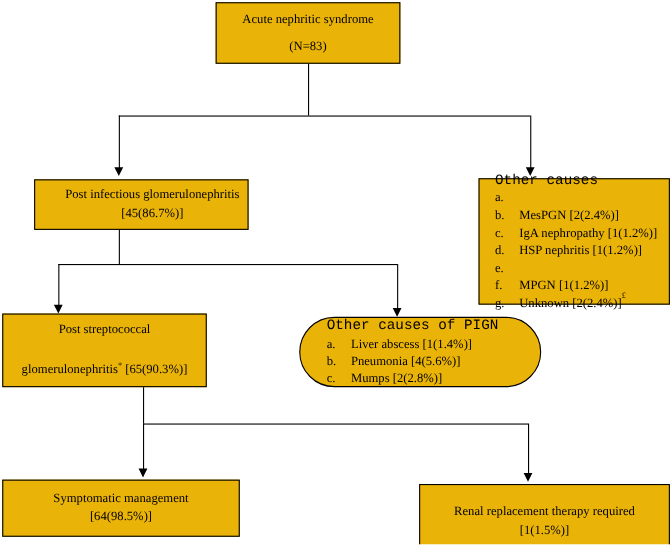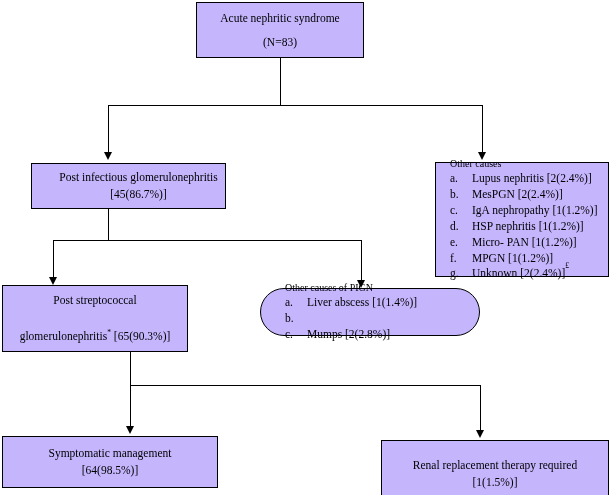--- a/index.html
+++ b/index.html
@@ -13,38 +13,39 @@
     height: 495px;
     background: #ffffff;
     font-family: "Liberation Serif", "DejaVu Serif", serif;
     color: #000000;
     overflow: hidden;
   }
   .node {
     position: absolute;
     box-sizing: border-box;
     border: 1.4px solid #000000;
-    background: #c4b5fd;
+    background: #eab308;
     display: flex;
     flex-direction: column;
     justify-content: center;
   }
   .node.center {
     align-items: center;
     text-align: center;
   }
   .node-line {
     font-size: 11.5px;
     line-height: 1.45;
     white-space: nowrap;
   }
   .node-title {
-    font-size: 10px;
+    font-size: 13px;
     line-height: 1.45;
     padding-left: 14px;
+    font-family: Liberation Mono, monospace;
   }
   .list {
     list-style: none;
     margin: 0;
     padding: 0 0 0 14px;
   }
   .list li {
     font-size: 11.5px;
     line-height: 1.38;
     white-space: nowrap;
@@ -106,37 +107,35 @@
   <div class="node center" style="left:31px; top:163px; width:195px; height:46px;padding-left:20px;">
     <div class="node-line">Post infectious glomerulonephritis</div>
     <div class="node-line">[45(86.7%)]</div>
   </div>
 
   <div class="node" style="left:435px; top:162px; width:174px; height:115px;">
     <div class="node-title">Other causes</div>
     <ul class="list">
       <li>
         <span class="marker">a.</span>
-        <span>Lupus nephritis [2(2.4%)]</span>
       </li>
       <li>
         <span class="marker">b.</span>
         <span>MesPGN [2(2.4%)]</span>
       </li>
       <li>
         <span class="marker">c.</span>
         <span>IgA nephropathy [1(1.2%)]</span>
       </li>
       <li>
         <span class="marker">d.</span>
         <span>HSP nephritis [1(1.2%)]</span>
       </li>
       <li>
         <span class="marker">e.</span>
-        <span>Micro- PAN [1(1.2%)]</span>
       </li>
       <li>
         <span class="marker">f.</span>
         <span>MPGN [1(1.2%)]</span>
       </li>
       <li>
         <span class="marker">g.</span>
         <span>Unknown [2(2.4%)]</span>
           <sup>£</sup>
       </li>
@@ -148,29 +147,30 @@
   <div class="vline" style="left:53px; top:240px; height:40px;"></div>
   <div class="arrow" style="left:49px; top:277px;"></div>
   <div class="vline" style="left:361px; top:240px; height:43px;"></div>
   <div class="arrow" style="left:357px; top:280px;"></div>
 
   <div class="node center" style="left:2px; top:285px; width:186px; height:67px;gap:19px;">
     <div class="node-line">Post streptococcal</div>
     <div class="node-line"><span>glomerulonephritis</span><sup>*</sup><span> [65(90.3%)]</span></div>
   </div>
 
-  <div class="node" style="left:260px; top:288px; width:220px; height:48px;border-radius:32px;">
+  <div class="node" style="left:272px; top:288px; width:220px; height:64px;border-radius:32px;">
     <div class="node-title" style="padding-left:24px;">Other causes of PIGN</div>
     <ul class="list" style="padding-left:24px;">
       <li>
         <span class="marker">a.</span>
         <span>Liver abscess [1(1.4%)]</span>
       </li>
       <li>
         <span class="marker">b.</span>
+        <span>Pneumonia [4(5.6%)]</span>
       </li>
       <li>
         <span class="marker">c.</span>
         <span>Mumps [2(2.8%)]</span>
       </li>
     </ul>
   </div>
 
   <div class="vline" style="left:130px; top:352px; height:33px;"></div>
   <div class="hline" style="left:130px; top:385px; width:350px;"></div>

